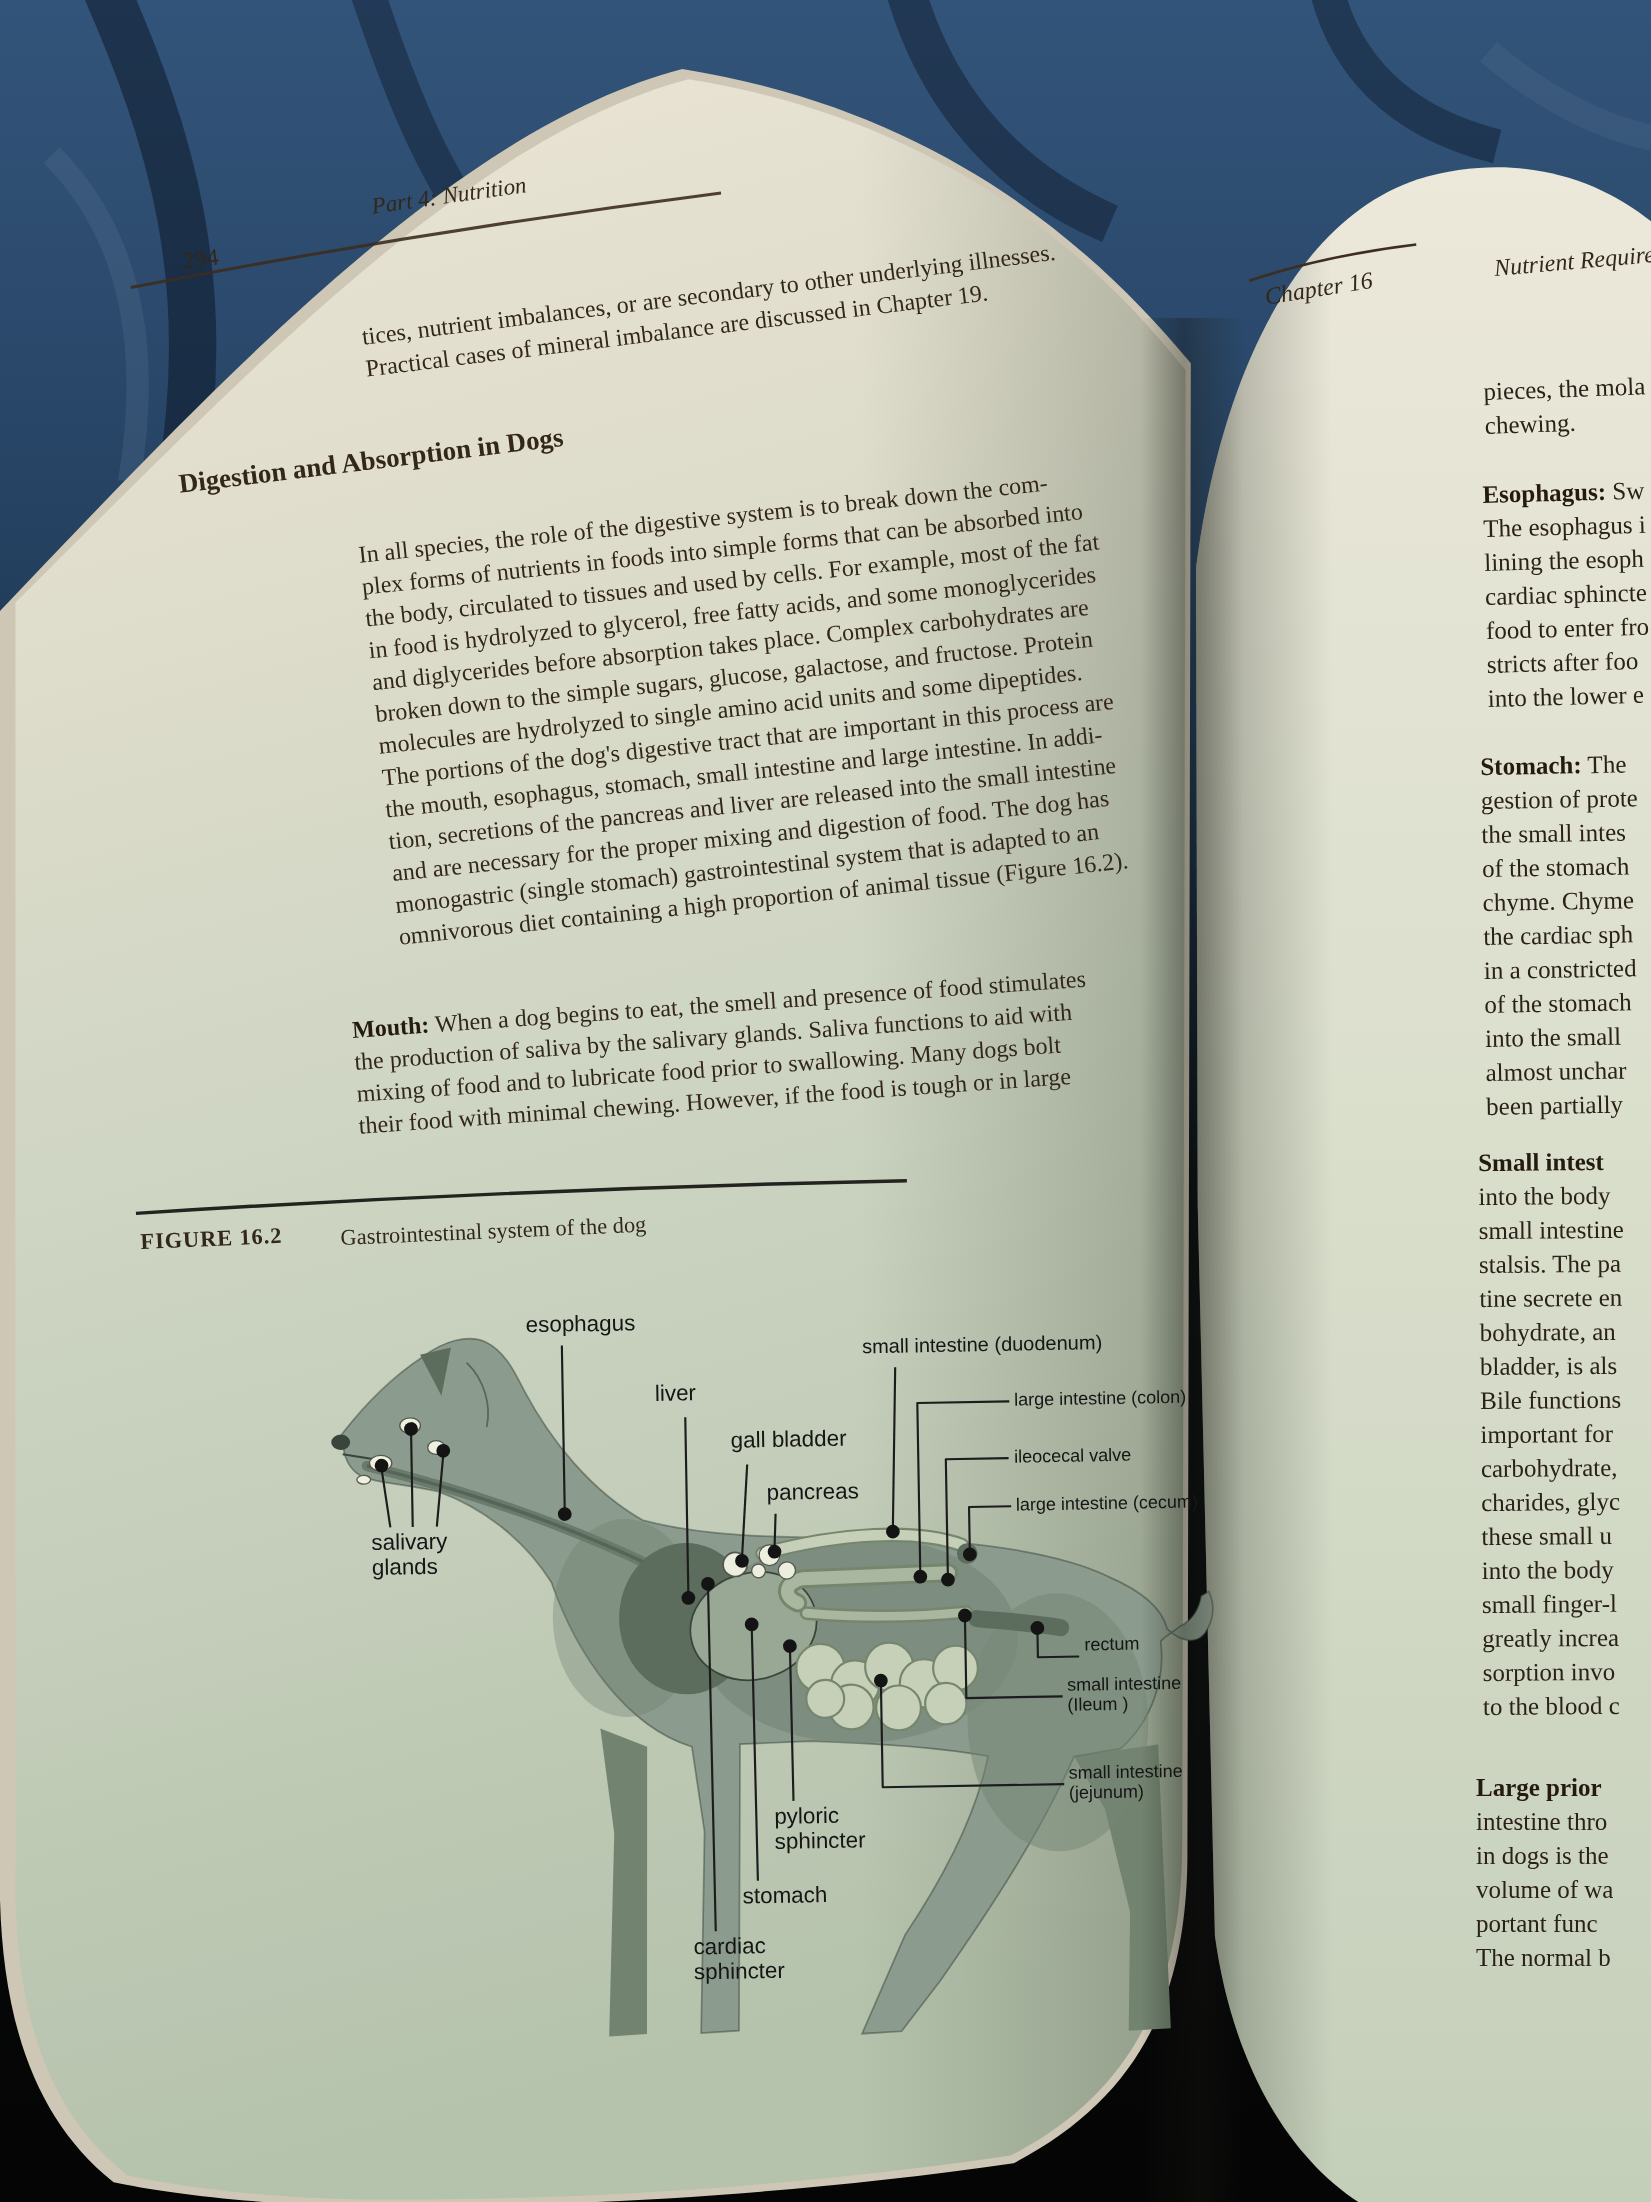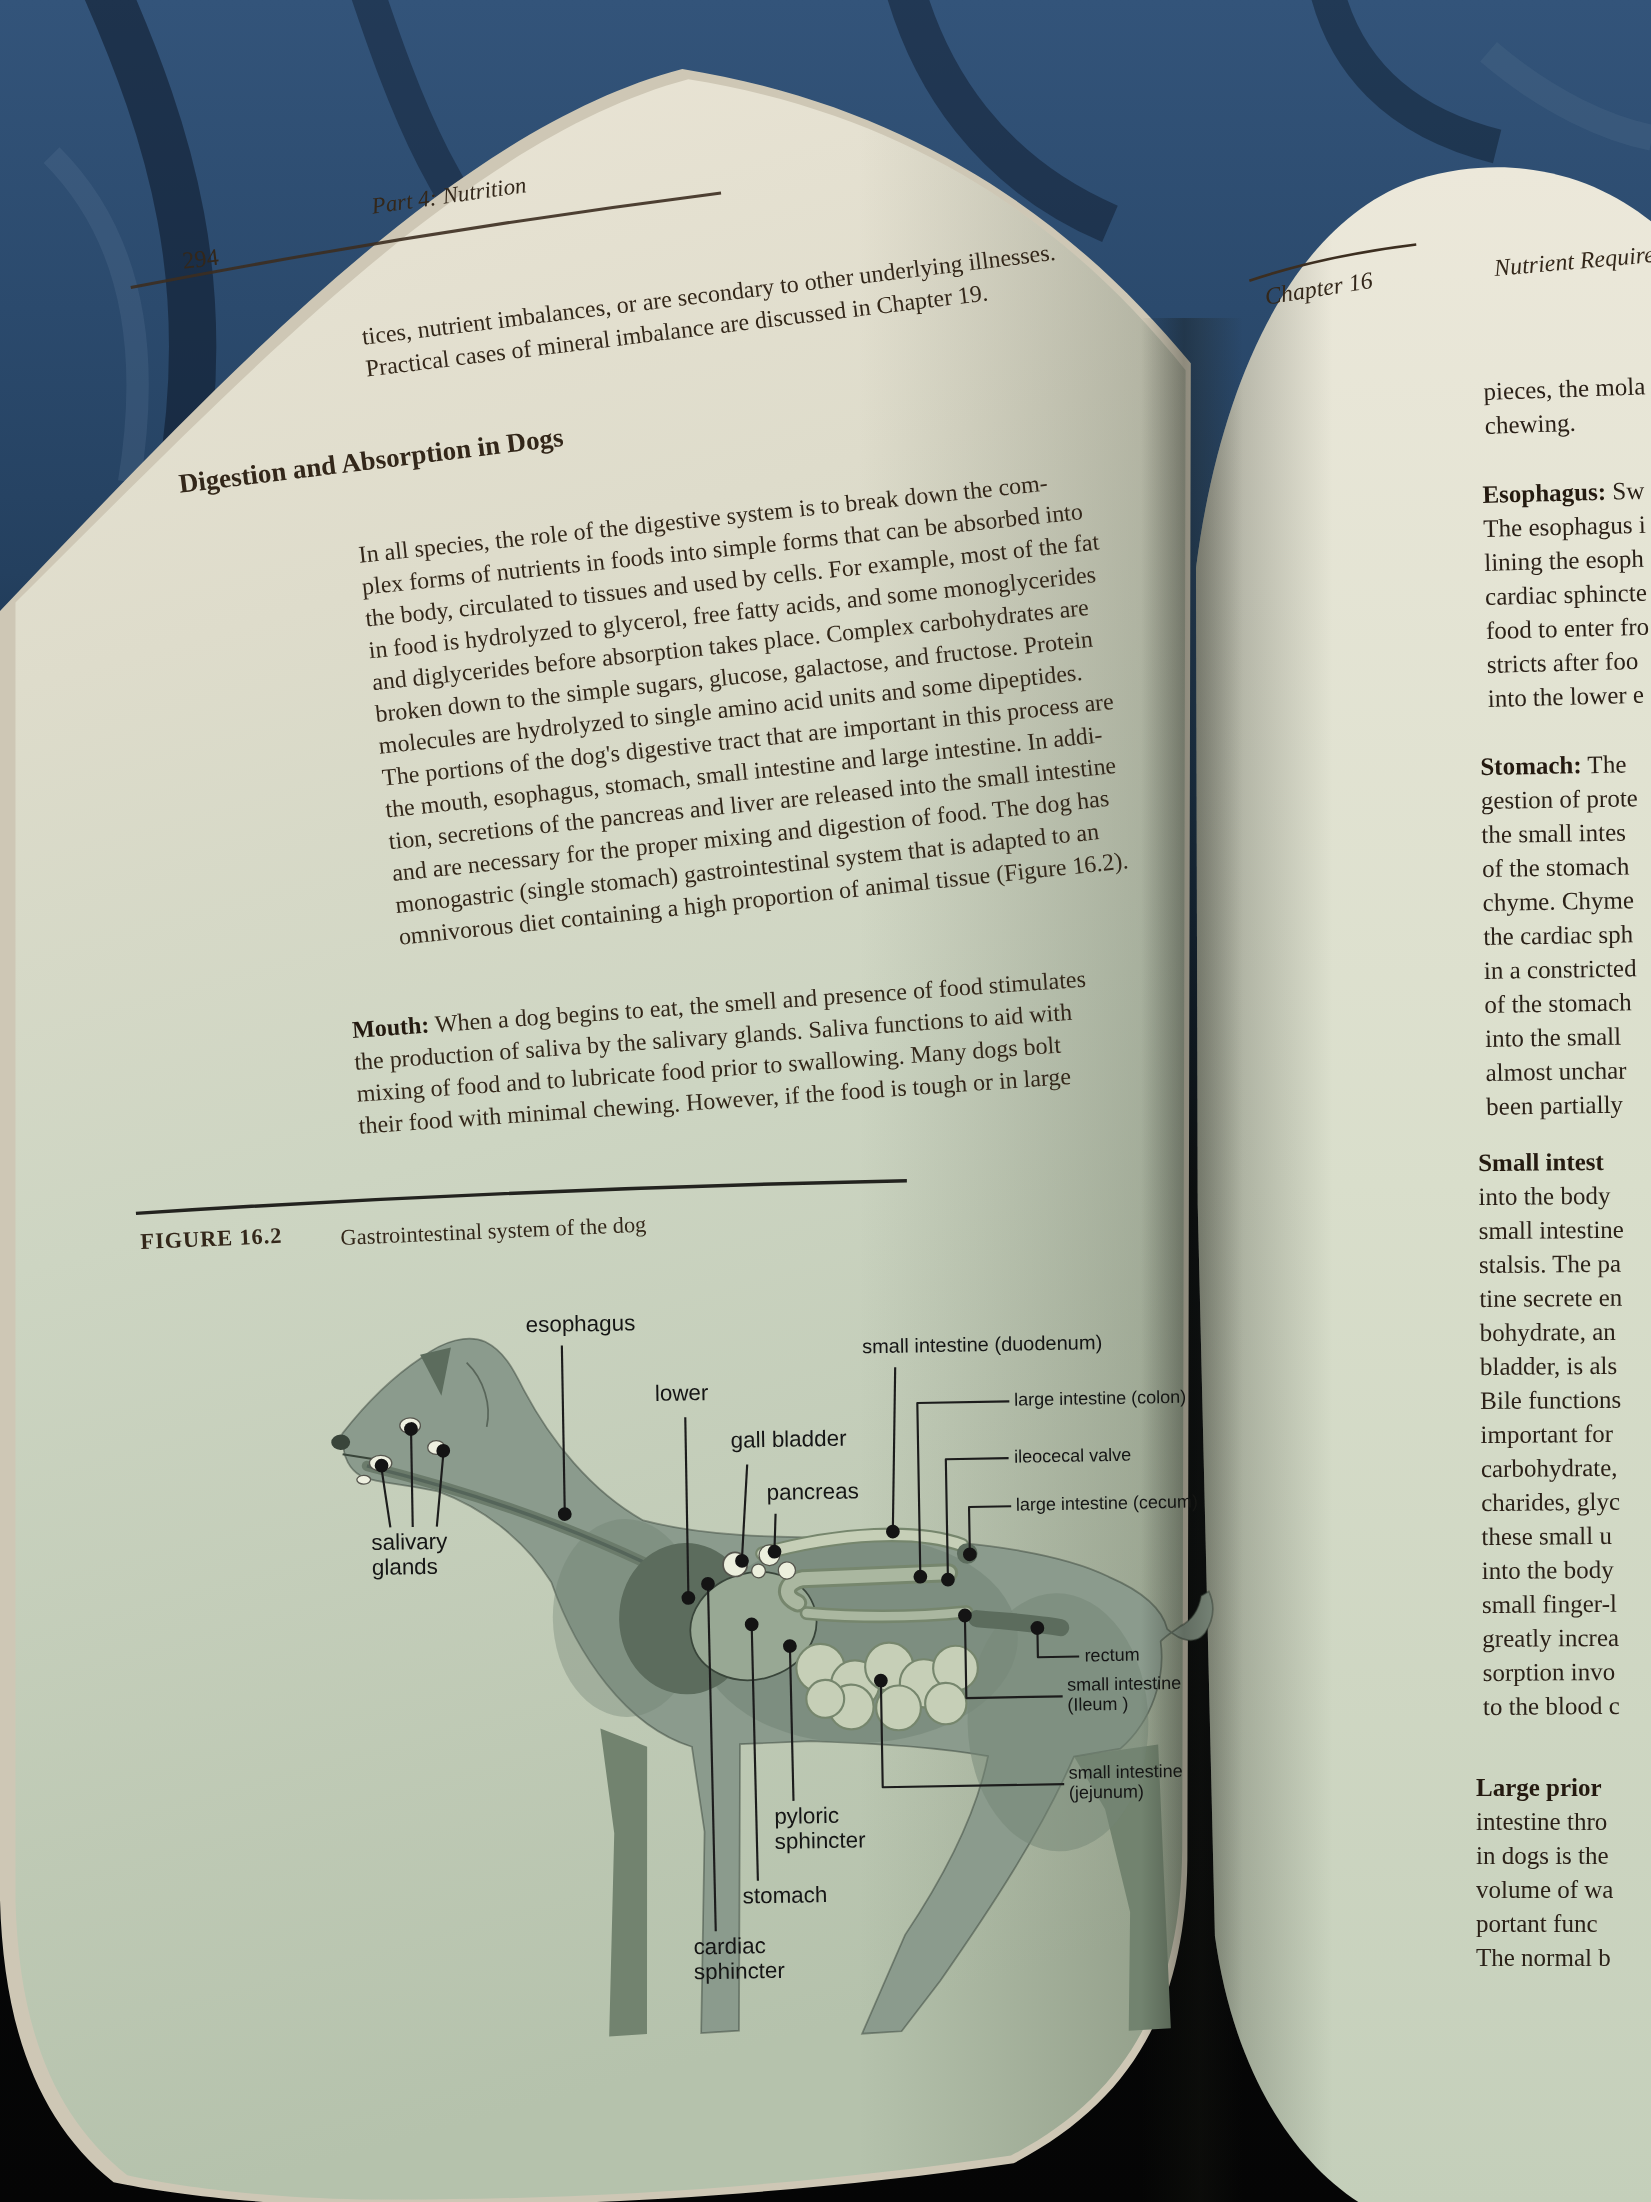--- a/index.html
+++ b/index.html
@@ -215,30 +215,30 @@
           <circle cx="908" cy="410" r="8"></circle>
         <circle cx="824" cy="394" r="8"></circle>
           <circle cx="725" cy="468" r="8"></circle>
           <circle cx="620" cy="426" r="8"></circle>
         <circle cx="576" cy="400" r="8"></circle>
           <circle cx="526" cy="352" r="8"></circle>
       </g>
     </svg>
 
     <div class="fig-label" style="left:275px;top:29px;">esophagus</div>
-    <div class="fig-label" style="left:403px;top:100px;">lower</div>
+    <div class="fig-label" style="left:403px;top:100px;">liver</div>
     <div class="fig-label" style="left:478px;top:148px;">gall bladder</div>
     <div class="fig-label" style="left:513px;top:201px;">pancreas</div>
     <div class="fig-label" style="left:117px;top:244px;">salivary
 glands</div>
     <div class="fig-label fig-label-md" style="left:611px;top:57px;">small intestine (duodenum)</div>
     <div class="fig-label fig-label-sm" style="left:762px;top:115px;">large intestine (colon)</div>
     <div class="fig-label fig-label-sm" style="left:761px;top:172px;">ileocecal valve</div>
     <div class="fig-label fig-label-sm" style="left:762px;top:220px;">large intestine (cecum)</div>
-    <div class="fig-label fig-label-sm" style="left:828px;top:372px;">rectum</div>
+    <div class="fig-label fig-label-sm" style="left:828px;top:361px;">rectum</div>
     <div class="fig-label fig-label-sm" style="left:810px;top:401px;">small intestine
 (Ileum )</div>
     <div class="fig-label fig-label-sm" style="left:810px;top:489px;">small intestine
 (jejunum)</div>
     <div class="fig-label" style="left:515px;top:525px;">pyloric
 sphincter</div>
     <div class="fig-label" style="left:482px;top:604px;">stomach</div>
     <div class="fig-label" style="left:432px;top:654px;">cardiac
 sphincter</div>
   </div>

